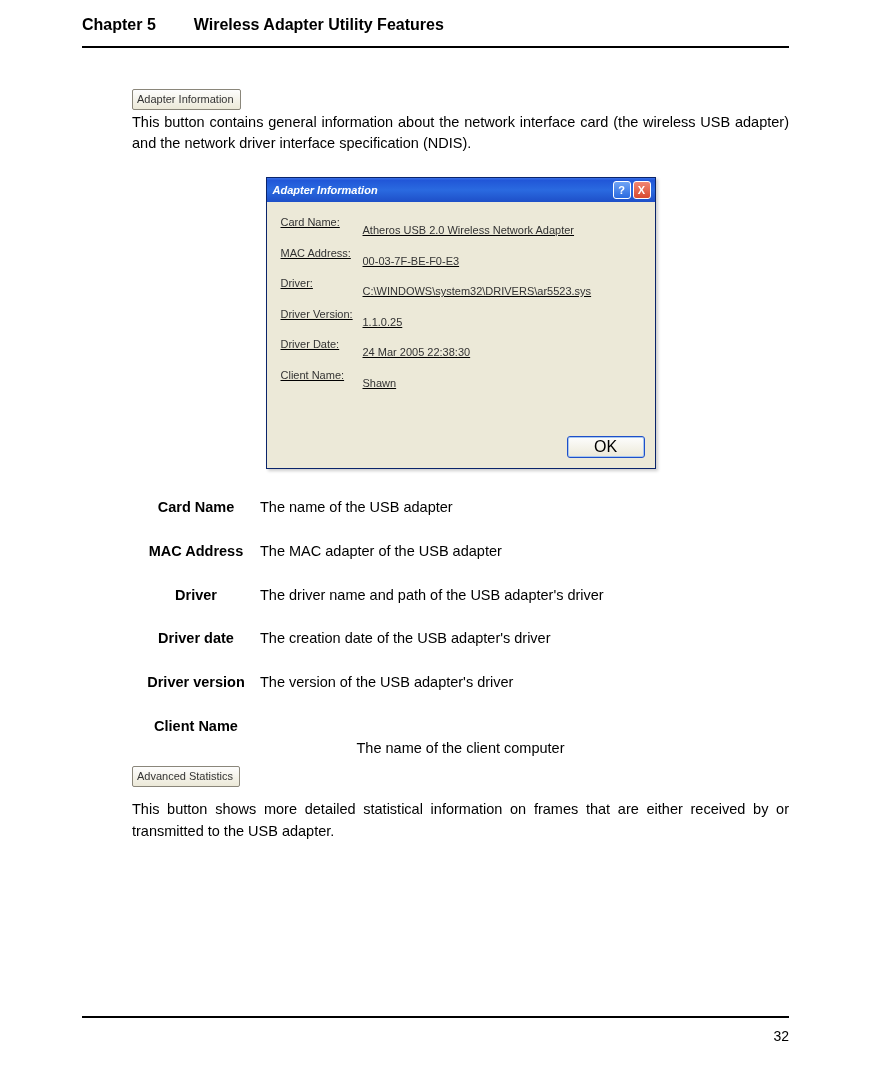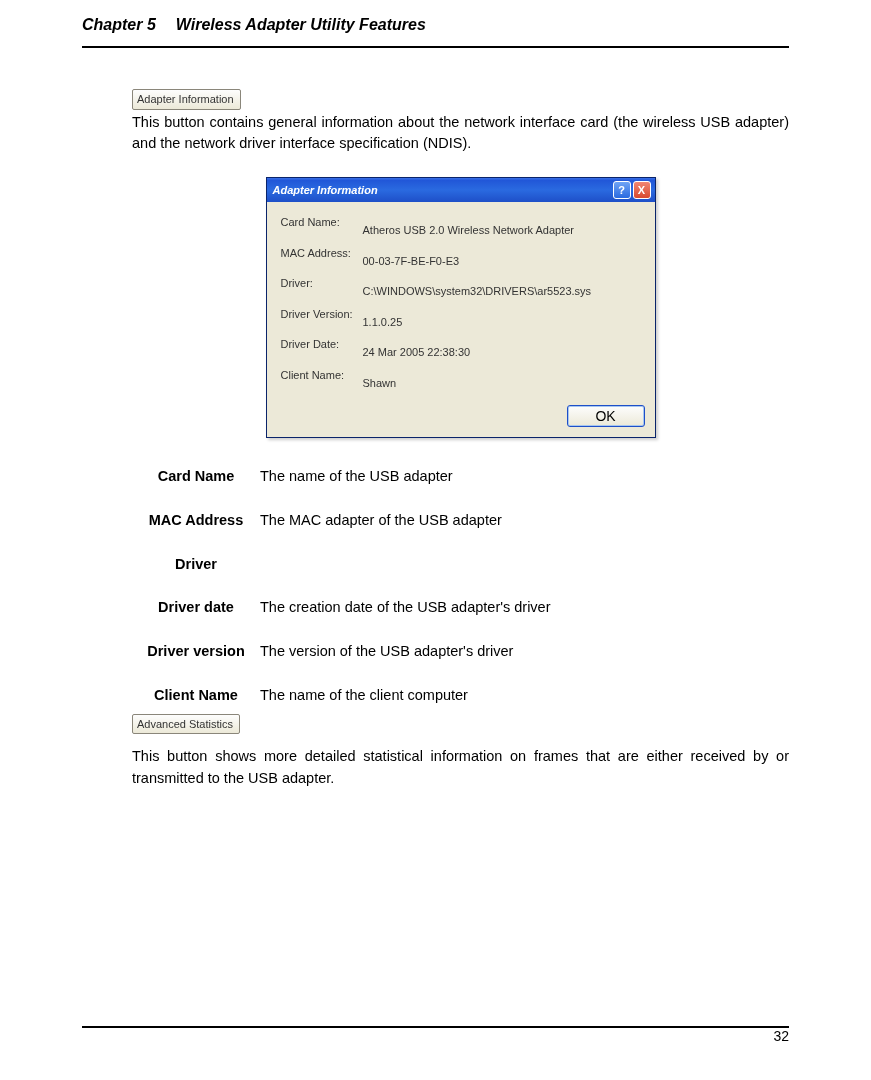--- a/index.html
+++ b/index.html
@@ -8,25 +8,24 @@
       height: 1080px;
       background: #fff;
       font-family: Verdana, Geneva, sans-serif;
       color: #000;
       position: relative;
       padding: 16px 82px 0 82px;
     }
     .chapter-header {
       font-size: 16px;
       font-weight: bold;
-      font-style: italic;
       padding-bottom: 12px;
       border-bottom: 2px solid #000;
       display: flex;
-      gap: 20px;
+      gap: 38px;
     }
     .content {
       padding: 40px 0 0 50px;
       font-size: 14.5px;
       line-height: 1.5;
     }
     .adapter-info-btn, .adv-stats-btn {
       display: inline-block;
       background: linear-gradient(#fdfdfd, #ece9d8);
       border: 1px solid #8a867a;
@@ -80,47 +79,49 @@
       border: 1px solid #fff;
       display: flex; align-items: center; justify-content: center;
       font-weight: bold; font-style: normal;
       font-size: 11px;
     }
     .tb-help { background: linear-gradient(#6fa3f5,#2a6ae0); color:#fff; }
     .tb-close { background: linear-gradient(#f08673,#d84a2f); color:#fff; }
     .dialog-body {
       padding: 12px 14px 8px 14px;
     }
-    .dlg-row { display: flex; margin-bottom: 6px; }
+    .dlg-row { display: flex; margin-bottom: 6px; text-decoration: underline; }
     .dlg-label { width: 82px; color: #333; }
     .dlg-value { color: #333; margin-top: 8px; }
     .dialog-footer {
       display: flex; justify-content: flex-end;
       padding: 0 10px 10px 10px;
     }
     .ok-button {
       width: 78px; height: 22px;
       background: linear-gradient(#fdfdfd,#ece9d8);
       border: 1px solid #1e4fc8;
       border-radius: 3px;
       font-family: Tahoma, sans-serif;
-      font-size: 14px;
+      font-size: 16px;
       box-shadow: 0 0 0 1px #a7c7f0 inset;
+      margin-top: 31px;
     }
     .def-table { margin-bottom: 6px; text-align: center; }
     .def-row { display: flex; margin-bottom: 22px; }
-    .def-row:last-child { margin-bottom: 4px; }
+    .def-row:last-child { margin-bottom: 4px; flex-direction: column; }
     .def-term { width: 128px; font-weight: bold; flex-shrink: 0; }
     .def-desc { }
     .stats-para { text-align: justify; margin-top: 10px; }
     .page-footer {
       position: absolute;
       left: 82px; right: 82px;
       bottom: 36px;
       border-top: 2px solid #000;
+      padding-top: 10px;
       text-align: right;
       font-size: 14px;
     }
   </style>
 </head>
 <body>
 
 <div class="chapter-header">
   <span>Chapter 5</span>
   <span>Wireless Adapter Utility Features</span>
@@ -179,20 +180,21 @@
     <div class="def-row">
       <span class="def-term">Card Name</span>
       <span class="def-desc">The name of the USB adapter</span>
     </div>
     <div class="def-row">
       <span class="def-term">MAC Address</span>
       <span class="def-desc">The MAC adapter of the USB adapter</span>
     </div>
     <div class="def-row">
       <span class="def-term">Driver</span>
+      <span class="def-desc">The driver name and path of the USB adapter's driver</span>
     </div>
     <div class="def-row">
       <span class="def-term">Driver date</span>
       <span class="def-desc">The creation date of the USB adapter's driver</span>
     </div>
     <div class="def-row">
       <span class="def-term">Driver version</span>
       <span class="def-desc">The version of the USB adapter's driver</span>
     </div>
     <div class="def-row">

